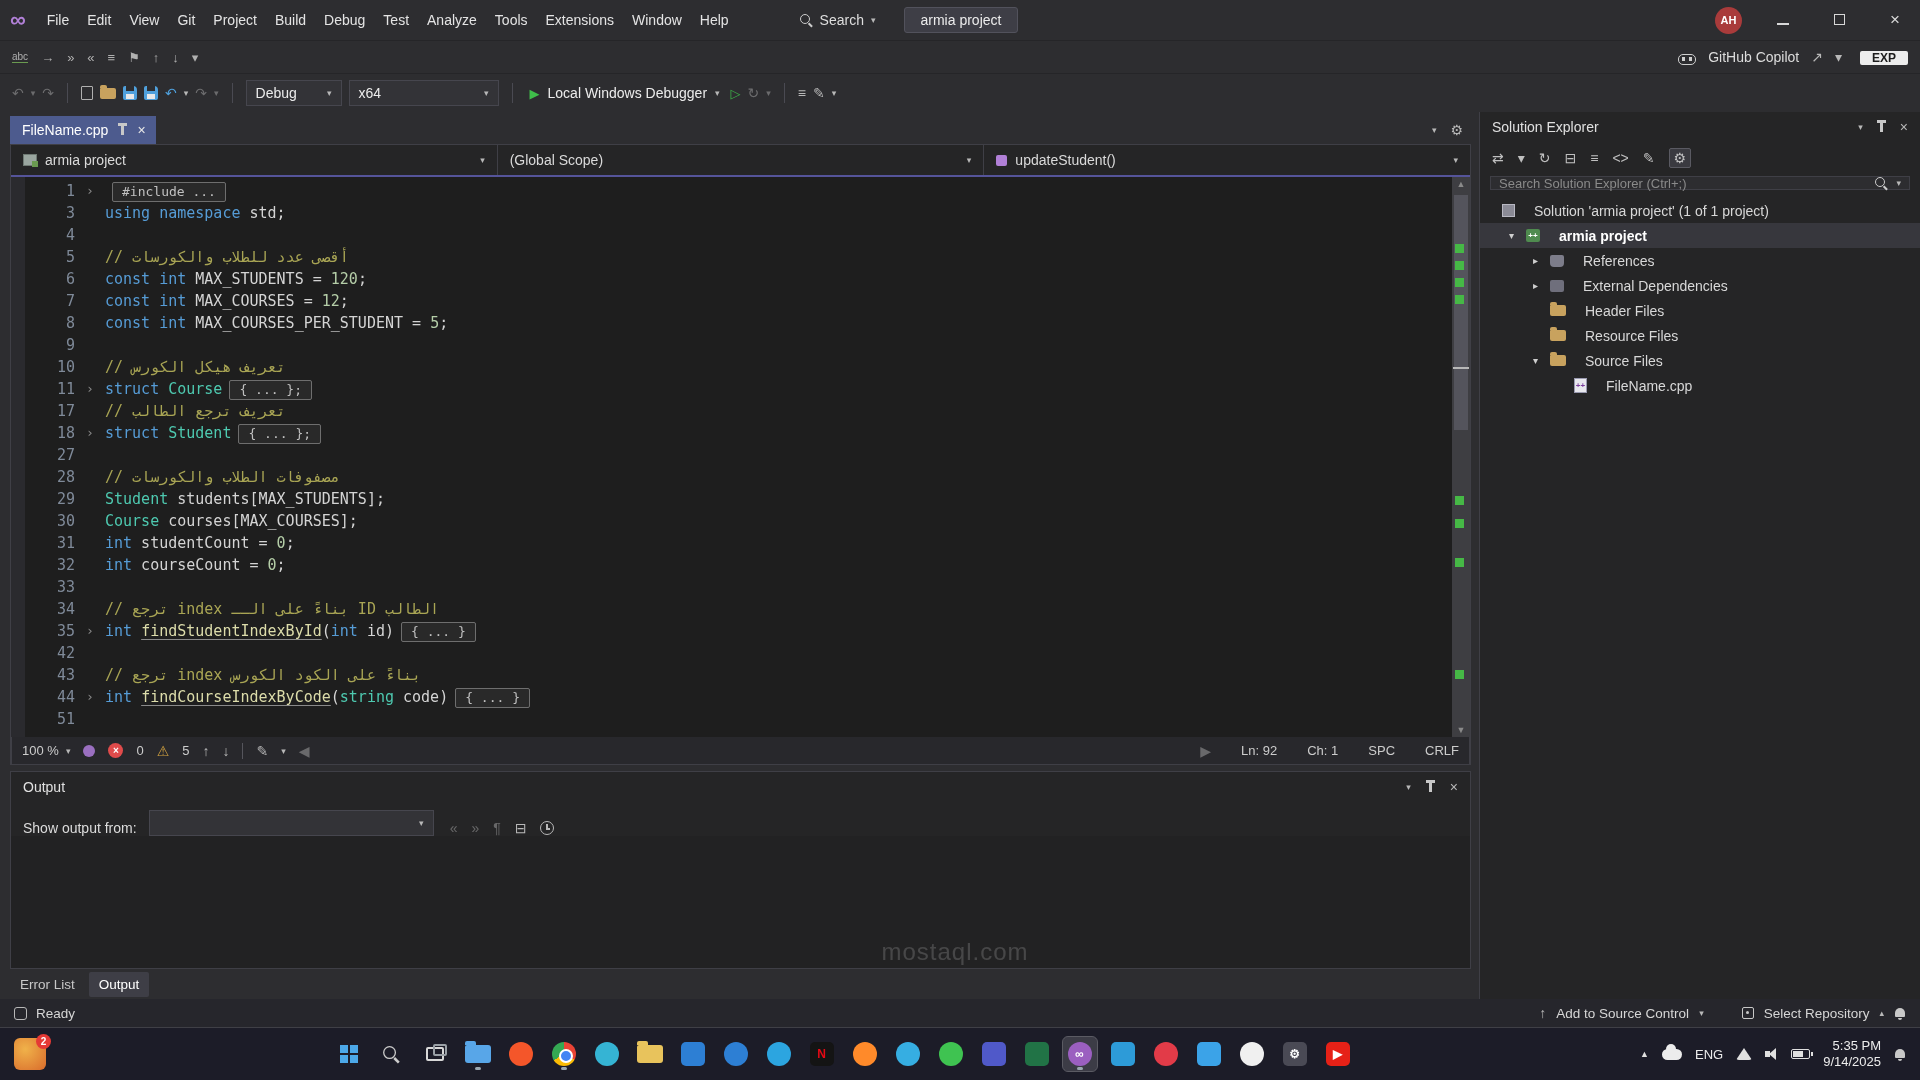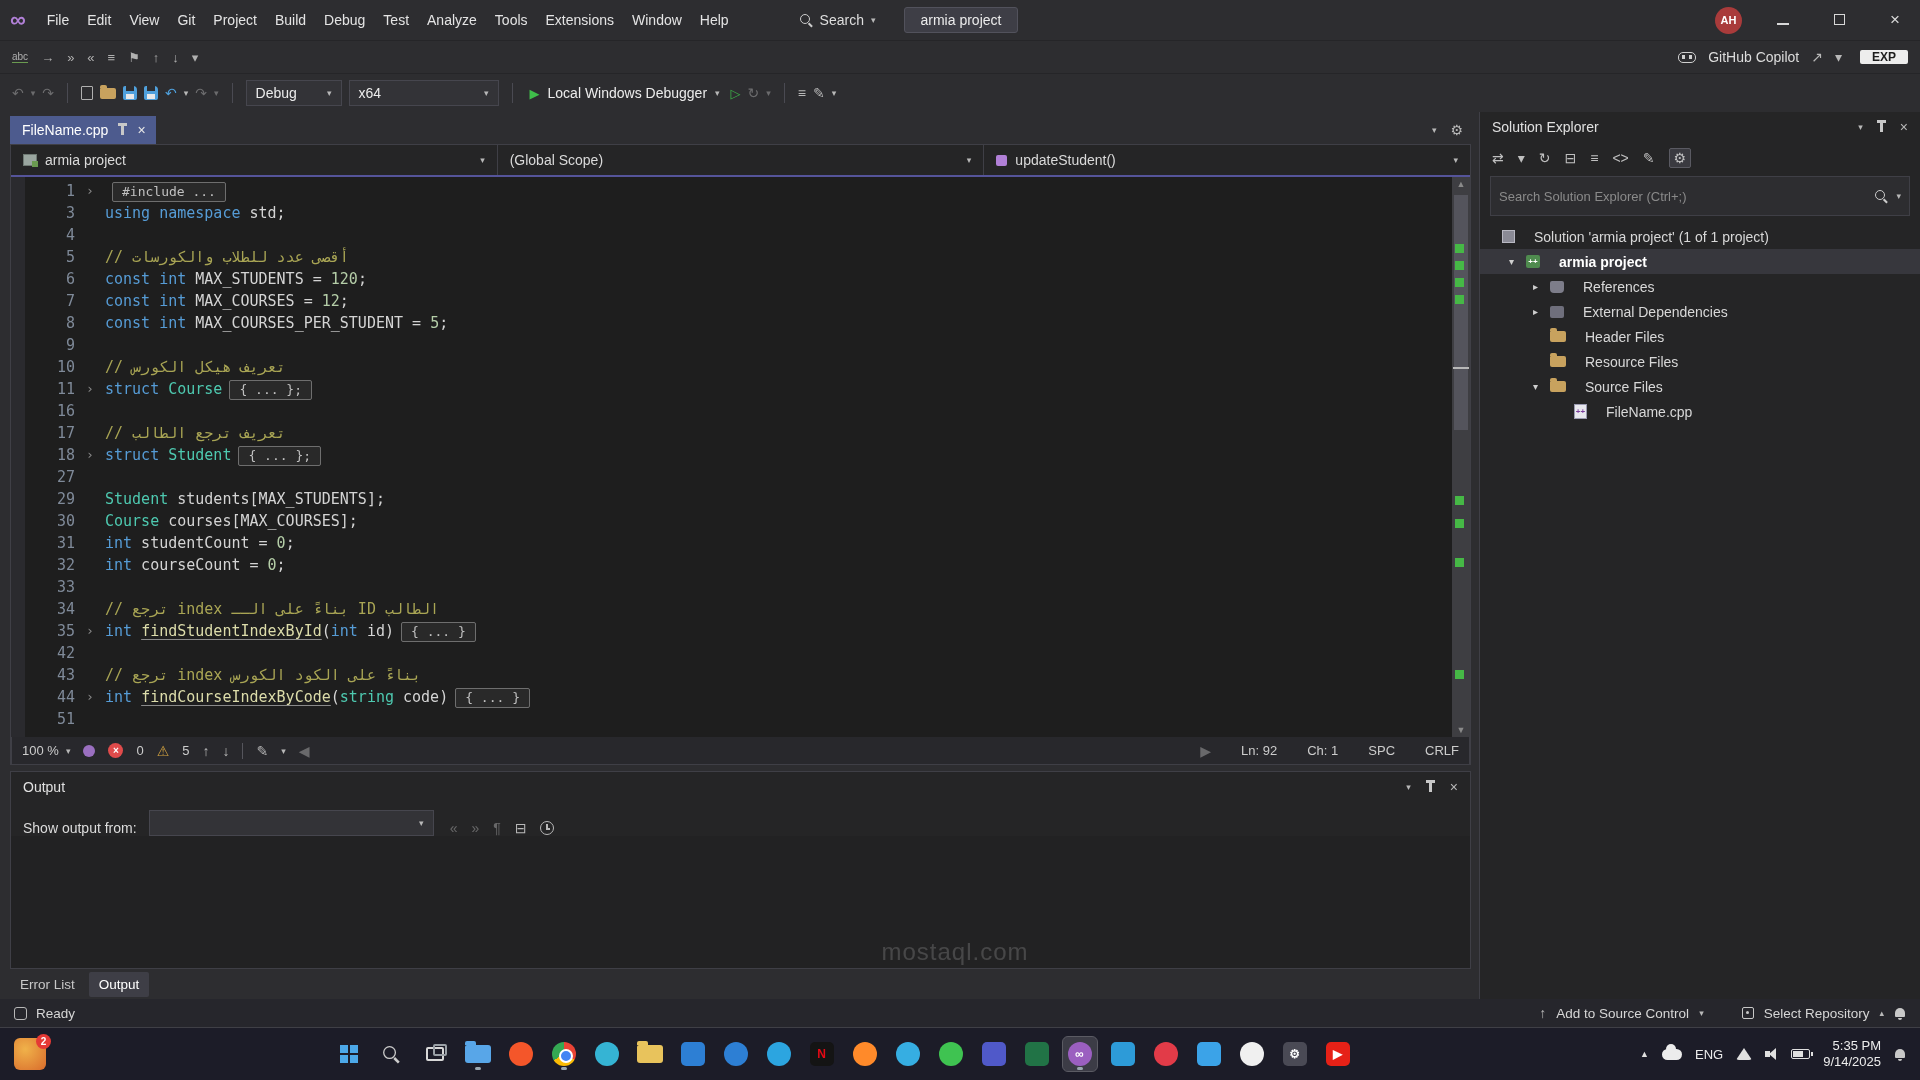--- a/index.html
+++ b/index.html
@@ -39,21 +39,21 @@
 .bell { width:12px; height:13px; position:relative; display:inline-block; }
 .bell::before { content:""; position:absolute; left:1px; top:1px; width:10px; height:9px; background:#c8c8c8; border-radius:5px 5px 1px 1px; }
 .bell::after { content:""; position:absolute; left:4px; top:11px; width:4px; height:2px; background:#c8c8c8; border-radius:0 0 2px 2px; }
 
 
 .toolbar1 { height:34px; flex:none; display:flex; align-items:center; padding:0 12px;
   border-top:1px solid #252528; border-bottom:1px solid #252528; }
 .tb1-icons { display:flex; align-items:center; gap:13px; }
 .tb1-ic { color:#b0b0b0; font-size:13px; }
 .tb1-ic.txt { font-size:10px; letter-spacing:0; border-bottom:1px solid #6a9a50; }
-.tb1-right { margin-left:auto; display:flex; align-items:center; gap:12px; font-size:14px; color:#dcdcdc; }
+.tb1-right { margin-left:auto; display:flex; align-items:flex-end; gap:12px; font-size:14px; color:#dcdcdc; }
 .copilot-ic { width:18px; height:11px; border:1.6px solid #d0d0d0; border-radius:5px; position:relative; }
 .copilot-ic::before, .copilot-ic::after { content:""; position:absolute; top:2px; width:3px; height:4px; background:#d0d0d0; }
 .copilot-ic::before { left:3px; } .copilot-ic::after { right:3px; }
 .exp-badge { background:#ededed; color:#1d1d1d; font-weight:bold; font-size:12px;
   padding:0 12px; border-radius:2px; margin-left:6px; }
 
 
 .toolbar2 { height:38px; flex:none; display:flex; align-items:center; padding:0 12px; gap:7px; }
 .ic-page { width:12px; height:14px; border:1.5px solid #b0b0b0; border-radius:1px; display:inline-block; }
 .ic-openfolder { width:16px; height:11px; background:#c8a25e; border-radius:1px 2px 2px 2px; position:relative; display:inline-block; }
@@ -148,21 +148,21 @@
 .ptab { padding:5px 10px; }
 .ptab.active { background:#3e3e46; color:#ffffff; border-radius:2px; }
 
 
 .se { flex:1; background:#252526; border-left:1px solid #3f3f46; display:flex; flex-direction:column; min-width:0; }
 .se-header { height:30px; flex:none; display:flex; align-items:center; padding:0 12px; font-size:14px; color:#e0e0e0; }
 .se-header-right { margin-left:auto; display:flex; align-items:center; gap:13px; }
 .se-toolbar { height:32px; flex:none; display:flex; align-items:center; gap:14px; padding:0 12px; }
 .se-ic { color:#c0c0c0; font-size:14px; }
 .se-ic.boxed { border:1px solid #5a5a62; background:#3a3a40; padding:1px 4px; border-radius:2px; }
-.se-search { height:40px; margin:2px 10px 6px; background:#2d2d30; border:1px solid #3f3f46;
+.se-search { height:14px; margin:2px 10px 6px; background:#2d2d30; border:1px solid #3f3f46;
   display:flex; align-items:center; padding:0 8px; font-size:13px; color:#8a8a8a; gap:8px; }
 .se-search .mag { margin-left:auto; }
 .se-tree { flex:1; overflow:hidden; padding-top:2px; }
 .tree-row { height:25px; display:flex; align-items:center; font-size:14px; color:#d8d8d8; }
 .tree-row.selected { background:#37373d; }
 .tree-arrow { width:17px; flex:none; font-size:10px; color:#cfcfcf; }
 .tree-label { margin-left:19px; white-space:nowrap; }
 .tree-label.bold { font-weight:bold; color:#ffffff; }
 .tico { flex:none; display:inline-flex; align-items:center; justify-content:center; }
 .tico-solution { width:13px; height:13px; background:#8a8a95; border:1px solid #b8b8c2; }
@@ -360,24 +360,24 @@
               <div class="code-line"><span class="ln">1</span><span class="fold">›</span><span class="src"><span class="tk-box">#include ...</span></span></div>
               <div class="code-line"><span class="ln">3</span><span class="fold"></span><span class="src"><span class="tk-kw">using namespace</span><span class="tk-pl"> std;</span></span></div>
               <div class="code-line"><span class="ln">4</span><span class="fold"></span><span class="src"></span></div>
               <div class="code-line"><span class="ln">5</span><span class="fold"></span><span class="src"><span class="tk-cm">// أقصى عدد للطلاب والكورسات</span></span></div>
               <div class="code-line"><span class="ln">6</span><span class="fold"></span><span class="src"><span class="tk-kw">const int</span><span class="tk-pl"> MAX_STUDENTS = </span><span class="tk-nu">120</span><span class="tk-pl">;</span></span></div>
               <div class="code-line"><span class="ln">7</span><span class="fold"></span><span class="src"><span class="tk-kw">const int</span><span class="tk-pl"> MAX_COURSES = </span><span class="tk-nu">12</span><span class="tk-pl">;</span></span></div>
               <div class="code-line"><span class="ln">8</span><span class="fold"></span><span class="src"><span class="tk-kw">const int</span><span class="tk-pl"> MAX_COURSES_PER_STUDENT = </span><span class="tk-nu">5</span><span class="tk-pl">;</span></span></div>
               <div class="code-line"><span class="ln">9</span><span class="fold"></span><span class="src"></span></div>
               <div class="code-line"><span class="ln">10</span><span class="fold"></span><span class="src"><span class="tk-cm">// تعريف هيكل الكورس</span></span></div>
               <div class="code-line"><span class="ln">11</span><span class="fold">›</span><span class="src"><span class="tk-kw">struct</span><span class="tk-ty"> Course</span><span class="tk-box">{ ... };</span></span></div>
-              <div class="code-line"><span class="ln">16</span><span class="fold"></span><span class="src"></span></div>
               <div class="code-line"><span class="ln">17</span><span class="fold"></span><span class="src"><span class="tk-cm">// تعريف ترجع الطالب</span></span></div>
               <div class="code-line"><span class="ln">18</span><span class="fold">›</span><span class="src"><span class="tk-kw">struct</span><span class="tk-ty"> Student</span><span class="tk-box">{ ... };</span></span></div>
               <div class="code-line"><span class="ln">27</span><span class="fold"></span><span class="src"></span></div>
+              <div class="code-line"><span class="ln">28</span><span class="fold"></span><span class="src"><span class="tk-cm">// مصفوفات الطلاب والكورسات</span></span></div>
               <div class="code-line"><span class="ln">29</span><span class="fold"></span><span class="src"><span class="tk-ty">Student</span><span class="tk-pl"> students[MAX_STUDENTS];</span></span></div>
               <div class="code-line"><span class="ln">30</span><span class="fold"></span><span class="src"><span class="tk-ty">Course</span><span class="tk-pl"> courses[MAX_COURSES];</span></span></div>
               <div class="code-line"><span class="ln">31</span><span class="fold"></span><span class="src"><span class="tk-kw">int</span><span class="tk-pl"> studentCount = </span><span class="tk-nu">0</span><span class="tk-pl">;</span></span></div>
               <div class="code-line"><span class="ln">32</span><span class="fold"></span><span class="src"><span class="tk-kw">int</span><span class="tk-pl"> courseCount = </span><span class="tk-nu">0</span><span class="tk-pl">;</span></span></div>
               <div class="code-line"><span class="ln">33</span><span class="fold"></span><span class="src"></span></div>
               <div class="code-line"><span class="ln">34</span><span class="fold"></span><span class="src"><span class="tk-cm">// ترجع index بناءً على الــ ID الطالب</span></span></div>
               <div class="code-line"><span class="ln">35</span><span class="fold">›</span><span class="src"><span class="tk-kw">int</span><span class="tk-pl"> </span><span class="tk-fn">findStudentIndexById</span><span class="tk-pl">(</span><span class="tk-kw">int</span><span class="tk-pl"> id)</span><span class="tk-box">{ ... }</span></span></div>
               <div class="code-line"><span class="ln">42</span><span class="fold"></span><span class="src"></span></div>
               <div class="code-line"><span class="ln">43</span><span class="fold"></span><span class="src"><span class="tk-cm">// ترجع index بناءً على الكود الكورس</span></span></div>
               <div class="code-line"><span class="ln">44</span><span class="fold">›</span><span class="src"><span class="tk-kw">int</span><span class="tk-pl"> </span><span class="tk-fn">findCourseIndexByCode</span><span class="tk-pl">(</span><span class="tk-ty">string</span><span class="tk-pl"> code)</span><span class="tk-box">{ ... }</span></span></div>

